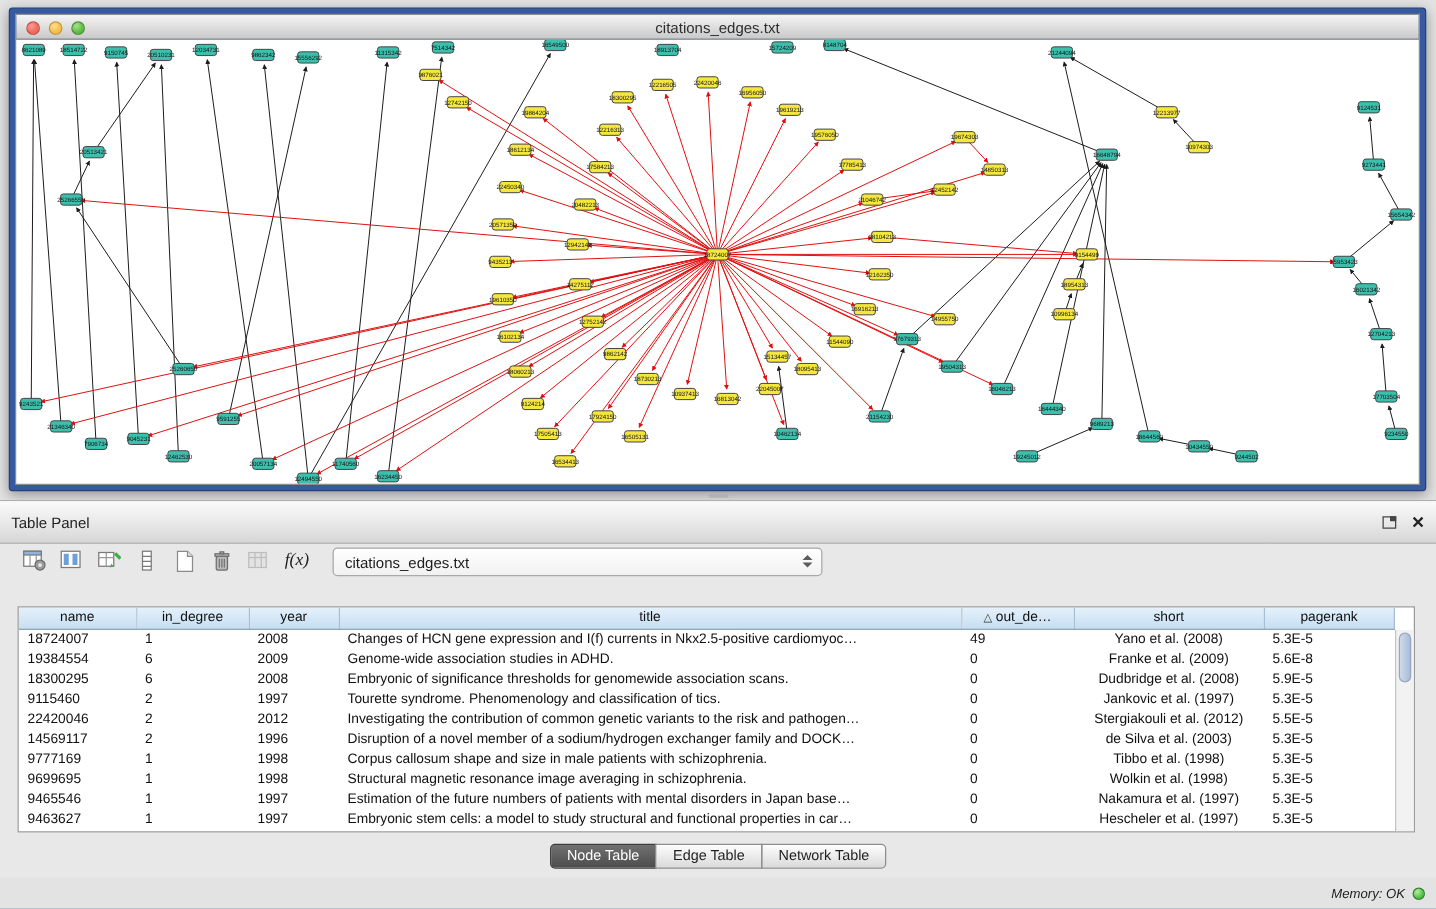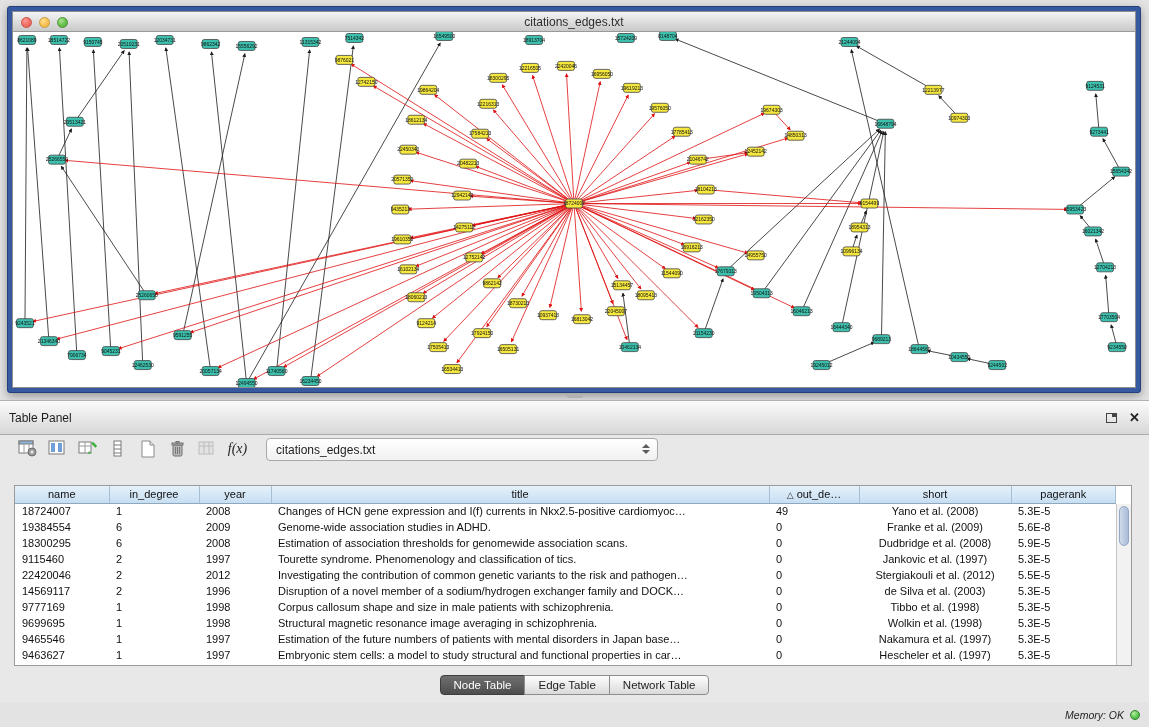--- a/index.html
+++ b/index.html
@@ -744,21 +744,21 @@
             <td>2009</td>
             <td>Genome-wide association studies in ADHD.</td>
             <td>0</td>
             <td class="center">Franke et al. (2009)</td>
             <td>5.6E-8</td>
           </tr>
           <tr>
             <td>18300295</td>
             <td>6</td>
             <td>2008</td>
-            <td>Estimation of association thresholds for genomewide association scans.</td>
+            <td>Embryonic of significance thresholds for genomewide association scans.</td>
             <td>0</td>
             <td class="center">Dudbridge et al. (2008)</td>
             <td>5.9E-5</td>
           </tr>
           <tr>
             <td>9115460</td>
             <td>2</td>
             <td>1997</td>
             <td>Tourette syndrome. Phenomenology and classification of tics.</td>
             <td>0</td>

